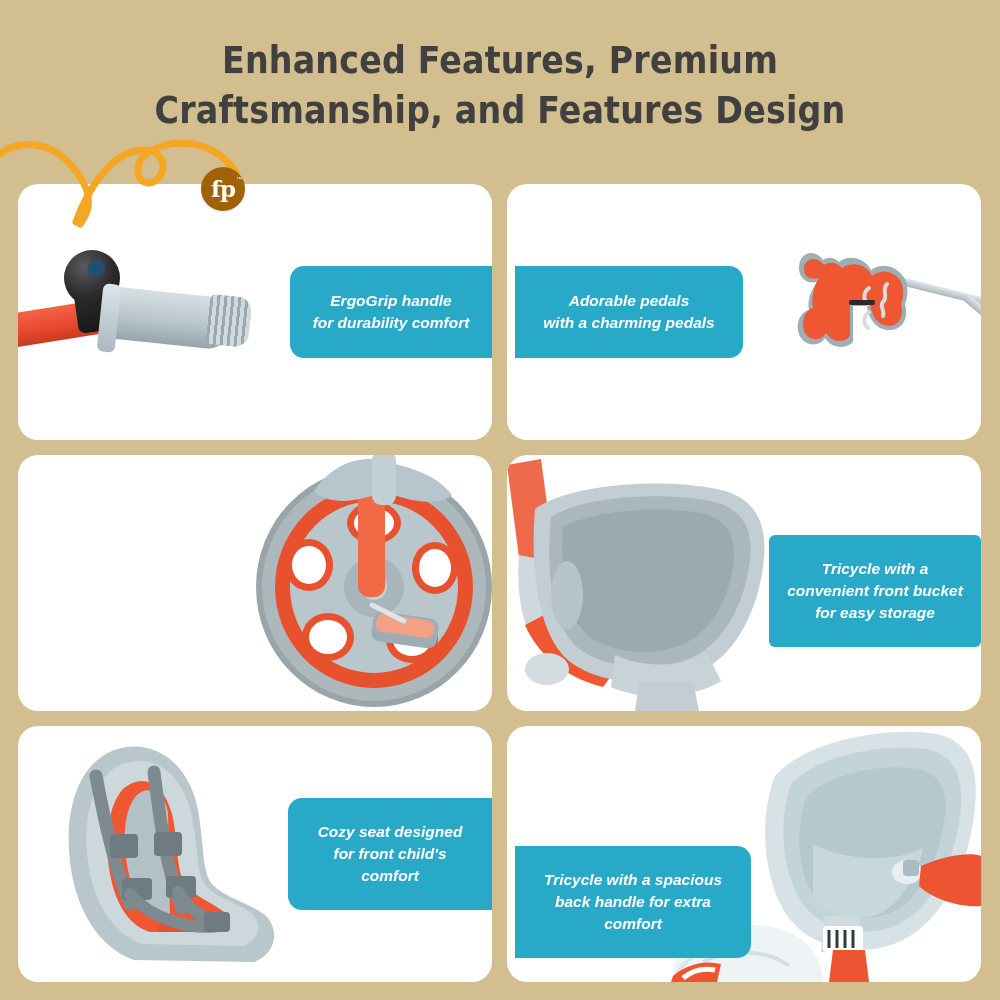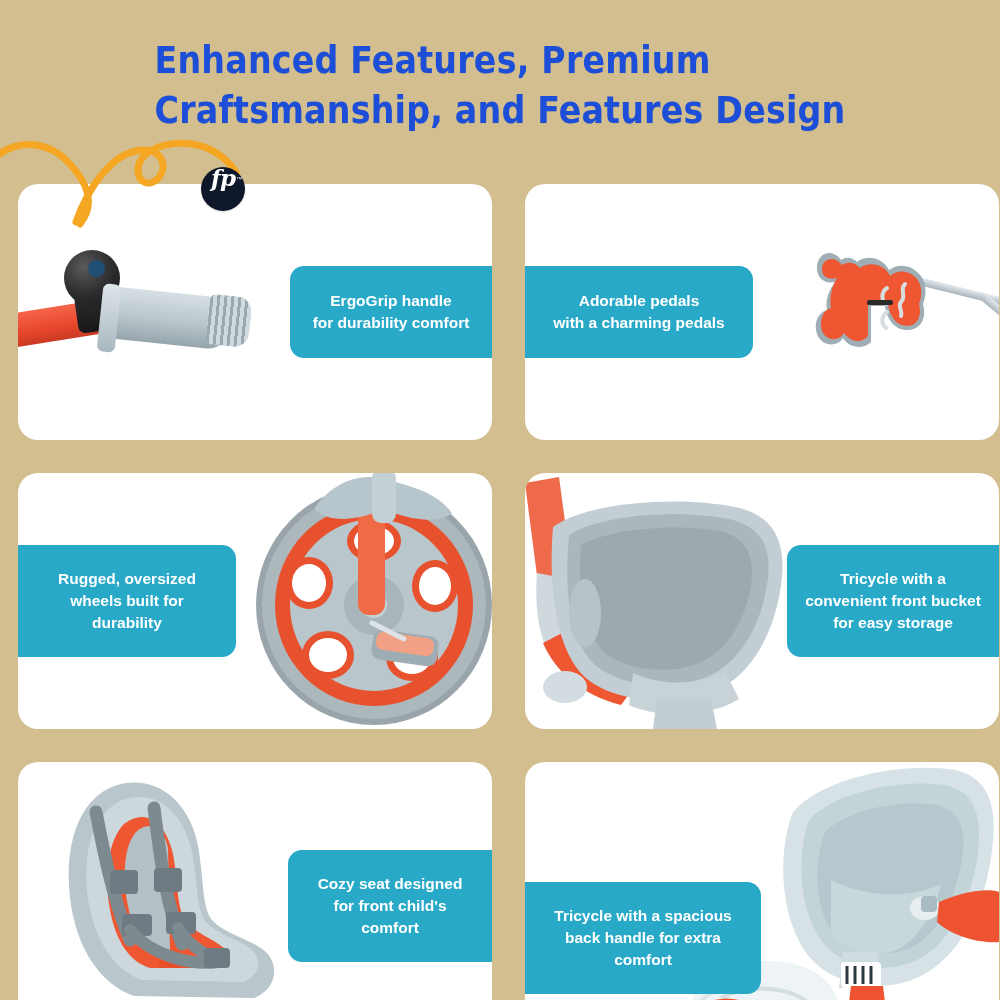--- a/index.html
+++ b/index.html
@@ -22,24 +22,25 @@
     width: 1000px;
     height: 172px;
     display: flex;
     flex-direction: column;
     align-items: center;
     justify-content: center;
     z-index: 2;
   }
   .header h1 {
     margin: 0;
-    color: #1d4ed8;
+    color: #404040;
     font-size: 37px;
     line-height: 1.35;
     font-weight: 700;
+    text-align: center;
     letter-spacing: 0.2px;
     font-family: "DejaVu Sans Condensed", "Liberation Sans Narrow", "Liberation Sans", sans-serif;
     font-stretch: condensed;
     text-shadow: 0 1px 0 rgba(0,0,0,0.04);
   }
   .header h1 .l2 { display: block; }
 
   
   .deco-squiggle {
     position: absolute;
@@ -50,27 +51,26 @@
     z-index: 6;
     pointer-events: none;
   }
   .fp-logo {
     position: absolute;
     left: 201px;
     top: 167px;
     width: 44px;
     height: 44px;
     border-radius: 50%;
-    background: #0f172a;
+    background: #a16207;
     z-index: 7;
     display: flex;
-    align-items: flex-start;
+    align-items: center;
     justify-content: center;
     box-shadow: 0 1px 2px rgba(0,0,0,0.12);
-    font-style: italic;
   }
   .fp-logo span {
     color: #ffffff;
     font-size: 23px;
     font-weight: 700;
     font-family: "DejaVu Serif", serif;
     line-height: 1;
     letter-spacing: -1px;
     transform: translateY(-1px);
   }
@@ -87,22 +87,23 @@
   
   .grid {
     position: absolute;
     left: 18px;
     top: 184px;
     width: 964px;
     height: 611px;
     display: grid;
     grid-template-columns: 474px 474px;
     grid-template-rows: 256px 256px 256px;
-    gap: 33px;
+    gap: 15px;
     z-index: 3;
+    font-style: italic;
   }
   .card {
     position: relative;
     background: #ffffff;
     border-radius: 20px;
     overflow: hidden;
   }
 
   
   .callout {
@@ -120,21 +121,21 @@
     box-sizing: border-box;
     z-index: 4;
   }
   
   .callout.round-left {
     right: 0;
     border-radius: 14px 0 0 14px;
   }
   
   .callout.round-right {
-    left: 0;
+    left: 8px;
     border-radius: 0 14px 14px 0;
     padding-left: 16px;
   }
 
   
   .photo {
     position: absolute;
     overflow: hidden;
   }
 
@@ -347,27 +348,20 @@
           <ellipse cx="55" cy="100" rx="17" ry="19" fill="#ffffff"></ellipse>
         </g>
         <rect x="104" y="14" width="27" height="118" rx="11" fill="#ef6a45"></rect>
         <g>
           <rect x="118" y="150" width="66" height="30" rx="9" fill="#9eadb4" transform="rotate(8 151 165)"></rect>
           <rect x="122" y="152" width="58" height="18" rx="7" fill="#f2a184" transform="rotate(8 151 161)"></rect>
           <path d="M118 140 L 150 156" stroke="#dde4e7" stroke-width="5" stroke-linecap="round"></path>
         </g>
       </svg>
     </div>
-    <div class="callout round-right" style="top:72px;width:218px;height:112px;">
-      <div>
-        <div>Rugged, oversized</div>
-        <div>wheels built for</div>
-        <div>durability</div>
-      </div>
-    </div>
   </div>
 
   <div class="card">
     <svg class="c4" viewBox="0 0 474 256">
       <path d="M0 10 L 34 4 L 48 108 L 14 118 Z" fill="#ef6a4b"></path>
       <path d="M12 100 C 8 150, 20 186, 40 200 L 110 214 L 120 120 Z" fill="#cfd9dd"></path>
       <path d="M18 170 C 30 198, 56 222, 96 232 L 120 200 L 56 150 Z" fill="#ef5733"></path>
       <path d="M28 54 C 60 30, 150 22, 210 34 C 250 42, 262 70, 256 112
                C 250 156, 230 196, 198 214 C 156 236, 92 230, 62 206
                C 36 184, 22 130, 28 54 Z" fill="#c2ced3"></path>
@@ -376,21 +370,21 @@
                C 48 172, 38 128, 44 62 Z" fill="#aab7bd"></path>
       <path d="M56 72 C 84 56, 150 50, 194 58 C 222 64, 230 84, 226 112
                C 221 144, 206 172, 182 186 C 150 204, 102 198, 80 180
                C 62 164, 52 126, 56 72 Z" fill="#9ca9af"></path>
       <path d="M108 200 C 140 214, 176 212, 200 198 L 214 226
                C 186 244, 134 246, 104 232 Z" fill="#c8d3d7"></path>
       <path d="M132 226 L 186 226 L 192 256 L 128 256 Z" fill="#c2ced3"></path>
       <ellipse cx="60" cy="140" rx="16" ry="34" fill="#b6c3c8"></ellipse>
       <ellipse cx="40" cy="214" rx="22" ry="16" fill="#d3dce0"></ellipse>
     </svg>
-    <div class="callout round-left" style="top:72px;width:212px;height:112px;">
+    <div class="callout round-left" style="top:80px;width:212px;height:112px;border-radius:6px;">
       <div>
         <div>Tricycle with a</div>
         <div>convenient front bucket</div>
         <div>for easy storage</div>
       </div>
     </div>
   </div>
 
   <div class="card">
     <svg class="c5" viewBox="0 0 474 256">
@@ -415,21 +409,21 @@
         <rect x="136" y="106" width="28" height="24" rx="4"></rect>
         <rect x="104" y="152" width="30" height="22" rx="4"></rect>
         <rect x="148" y="150" width="30" height="22" rx="4"></rect>
       </g>
       <g stroke="#7d8a90" stroke-width="12" fill="none" stroke-linecap="round">
         <path d="M112 168 C 132 192, 170 204, 200 200"></path>
         <path d="M160 166 C 172 186, 192 196, 206 198"></path>
       </g>
       <rect x="186" y="186" width="26" height="20" rx="4" fill="#6e7b82"></rect>
     </svg>
-    <div class="callout round-left" style="top:88px;width:204px;height:112px;">
+    <div class="callout round-left" style="top:72px;width:204px;height:112px;">
       <div>
         <div>Cozy seat designed</div>
         <div>for front child's</div>
         <div>comfort</div>
       </div>
     </div>
   </div>
 
   <div class="card">
     <svg class="c6" viewBox="0 0 474 256">

